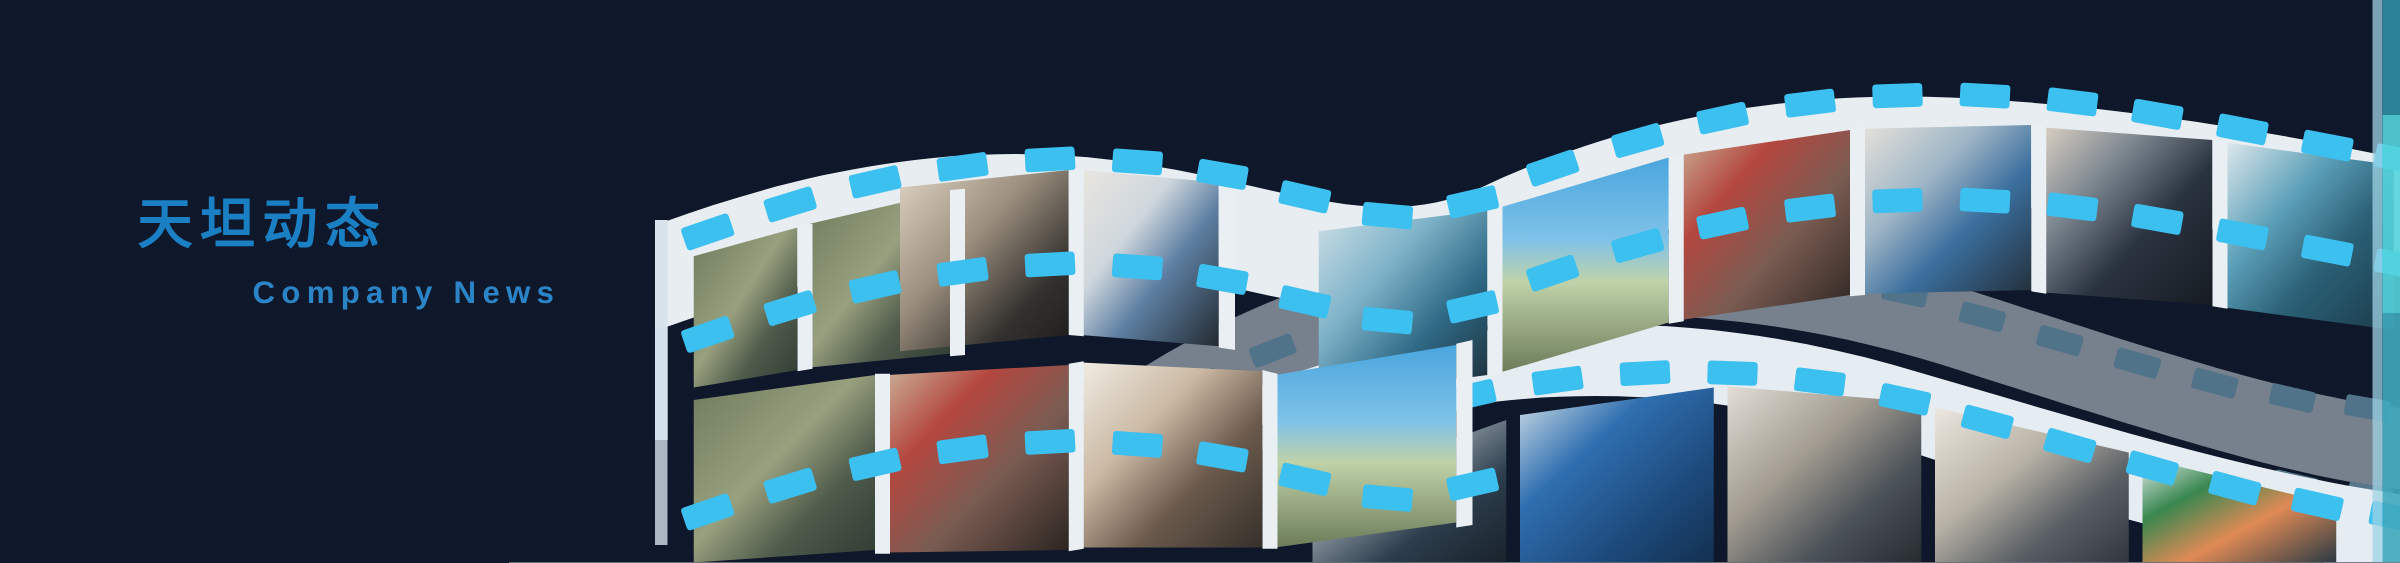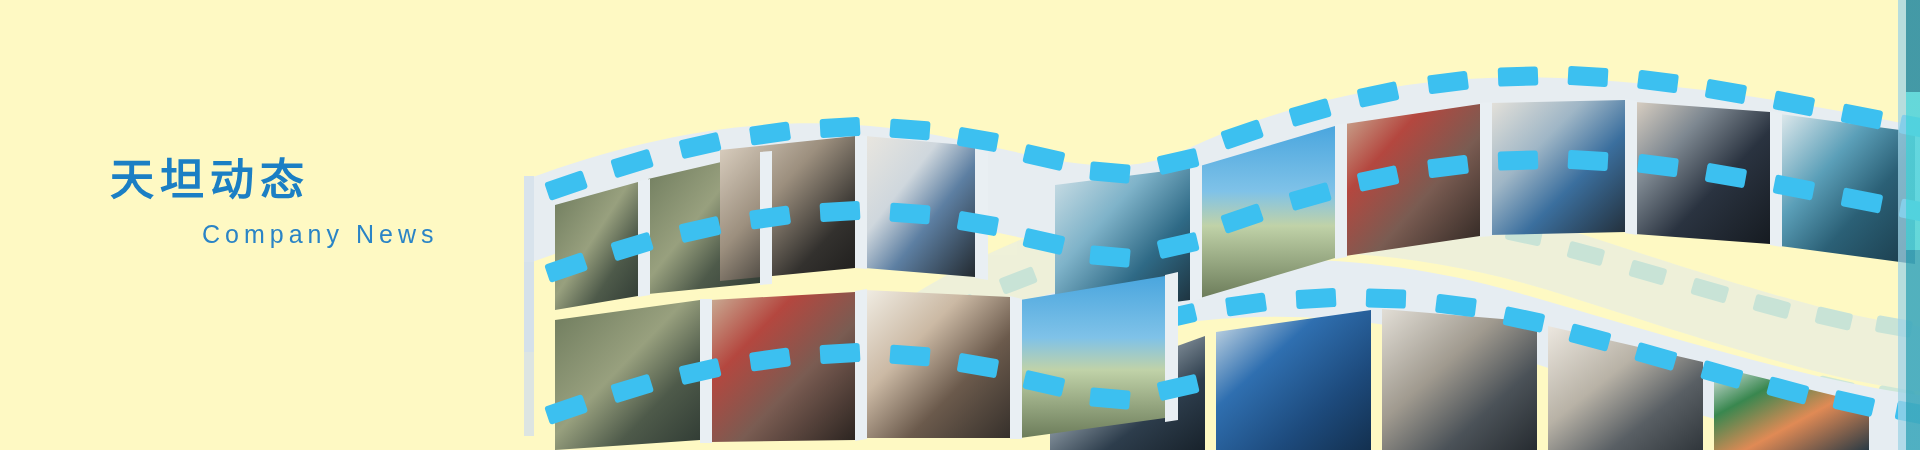--- a/index.html
+++ b/index.html
@@ -37,21 +37,21 @@
     font-weight: bold;
     color: #1b7fc4;
     letter-spacing: 6px;
     line-height: 1.15;
     margin: 0;
     white-space: nowrap;
   }
   .title-en {
     font-family: "Liberation Sans", sans-serif;
     font-size: 25px;
-    font-weight: normal;
+    font-weight: bold;
     color: #2a84c6;
     letter-spacing: 5px;
     margin: 14px 0 0 92px;
     white-space: nowrap;
   }
 
   
   #ribbon-wrap {
     position: absolute;
     left: 0;
@@ -87,21 +87,21 @@
     width: 8px;
     height: 450px;
     z-index: 44;
     background: #9fd3e6;
     opacity: .75;
   }
 </style>
 </head>
 <body>
 
-<div id="banner" style="background: #fef9c3;">
+<div id="banner" style="background: #0f172a;">
 
   <div class="title-block">
     <h1 class="title-cn" style="color: rgb(27, 127, 196);">天坦动态</h1>
     <div class="title-en" style="color: rgb(42, 132, 198);">Company  News</div>
   </div>
 
   <div id="ribbon-wrap">
     <svg id="ribbon-svg" viewBox="0 0 1920 450" preserveAspectRatio="none">
       <defs>
 

